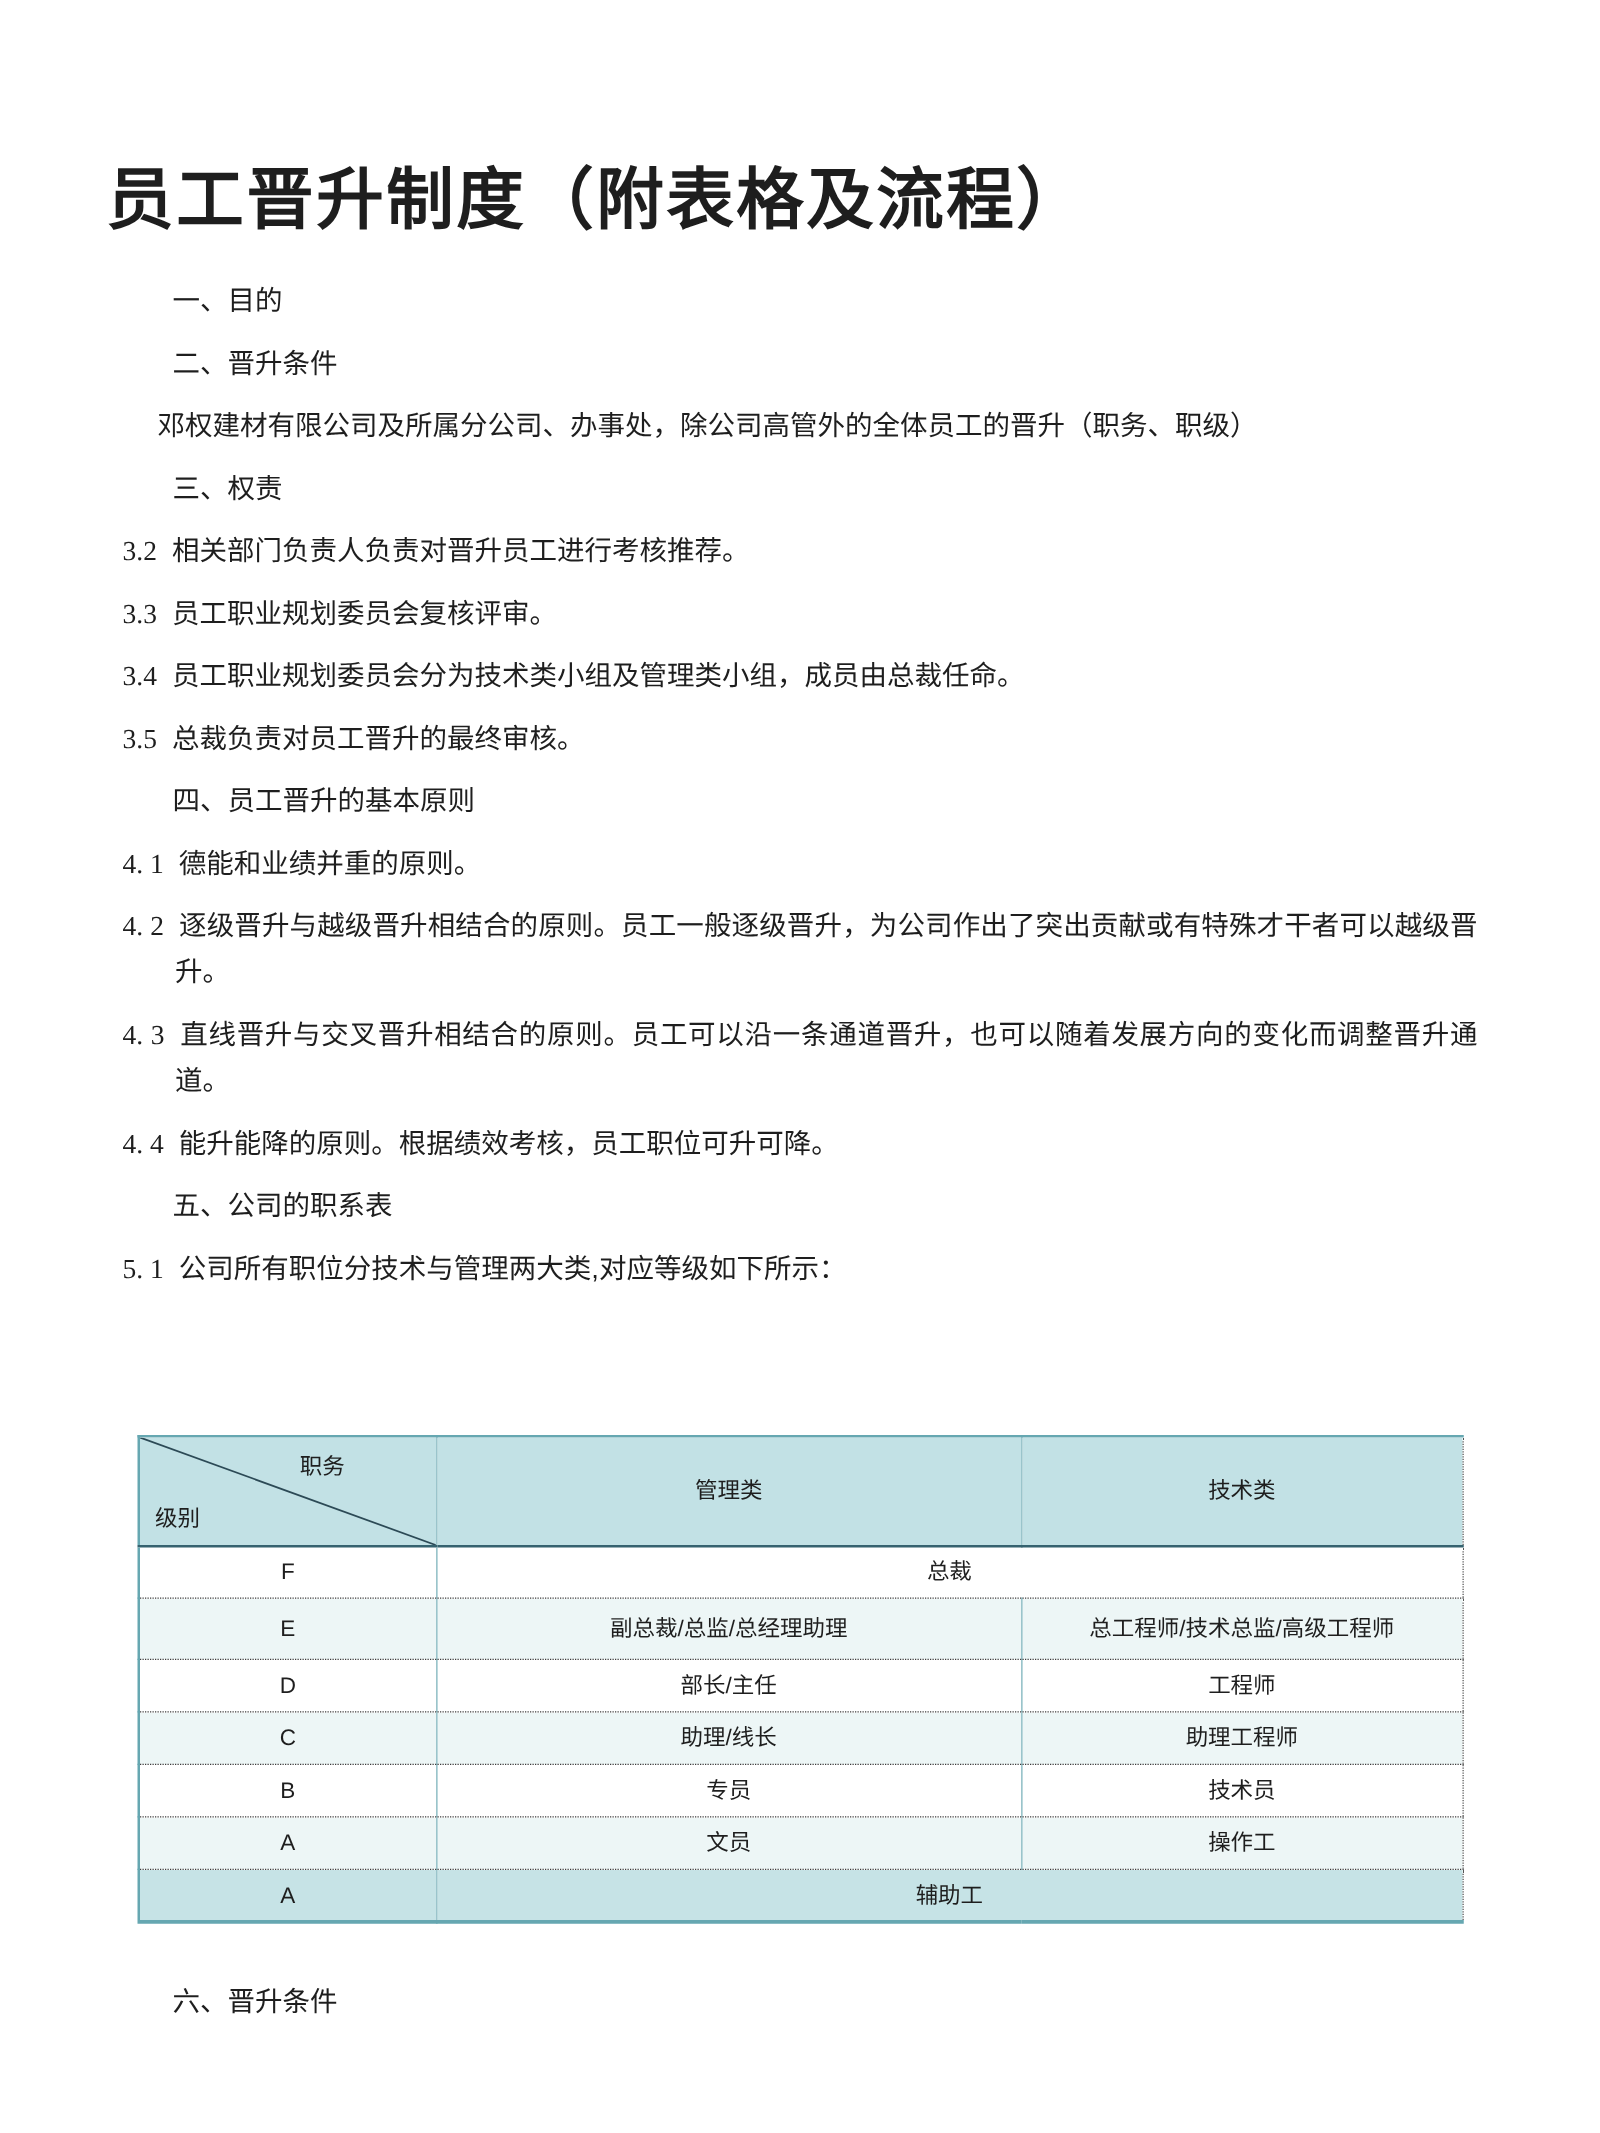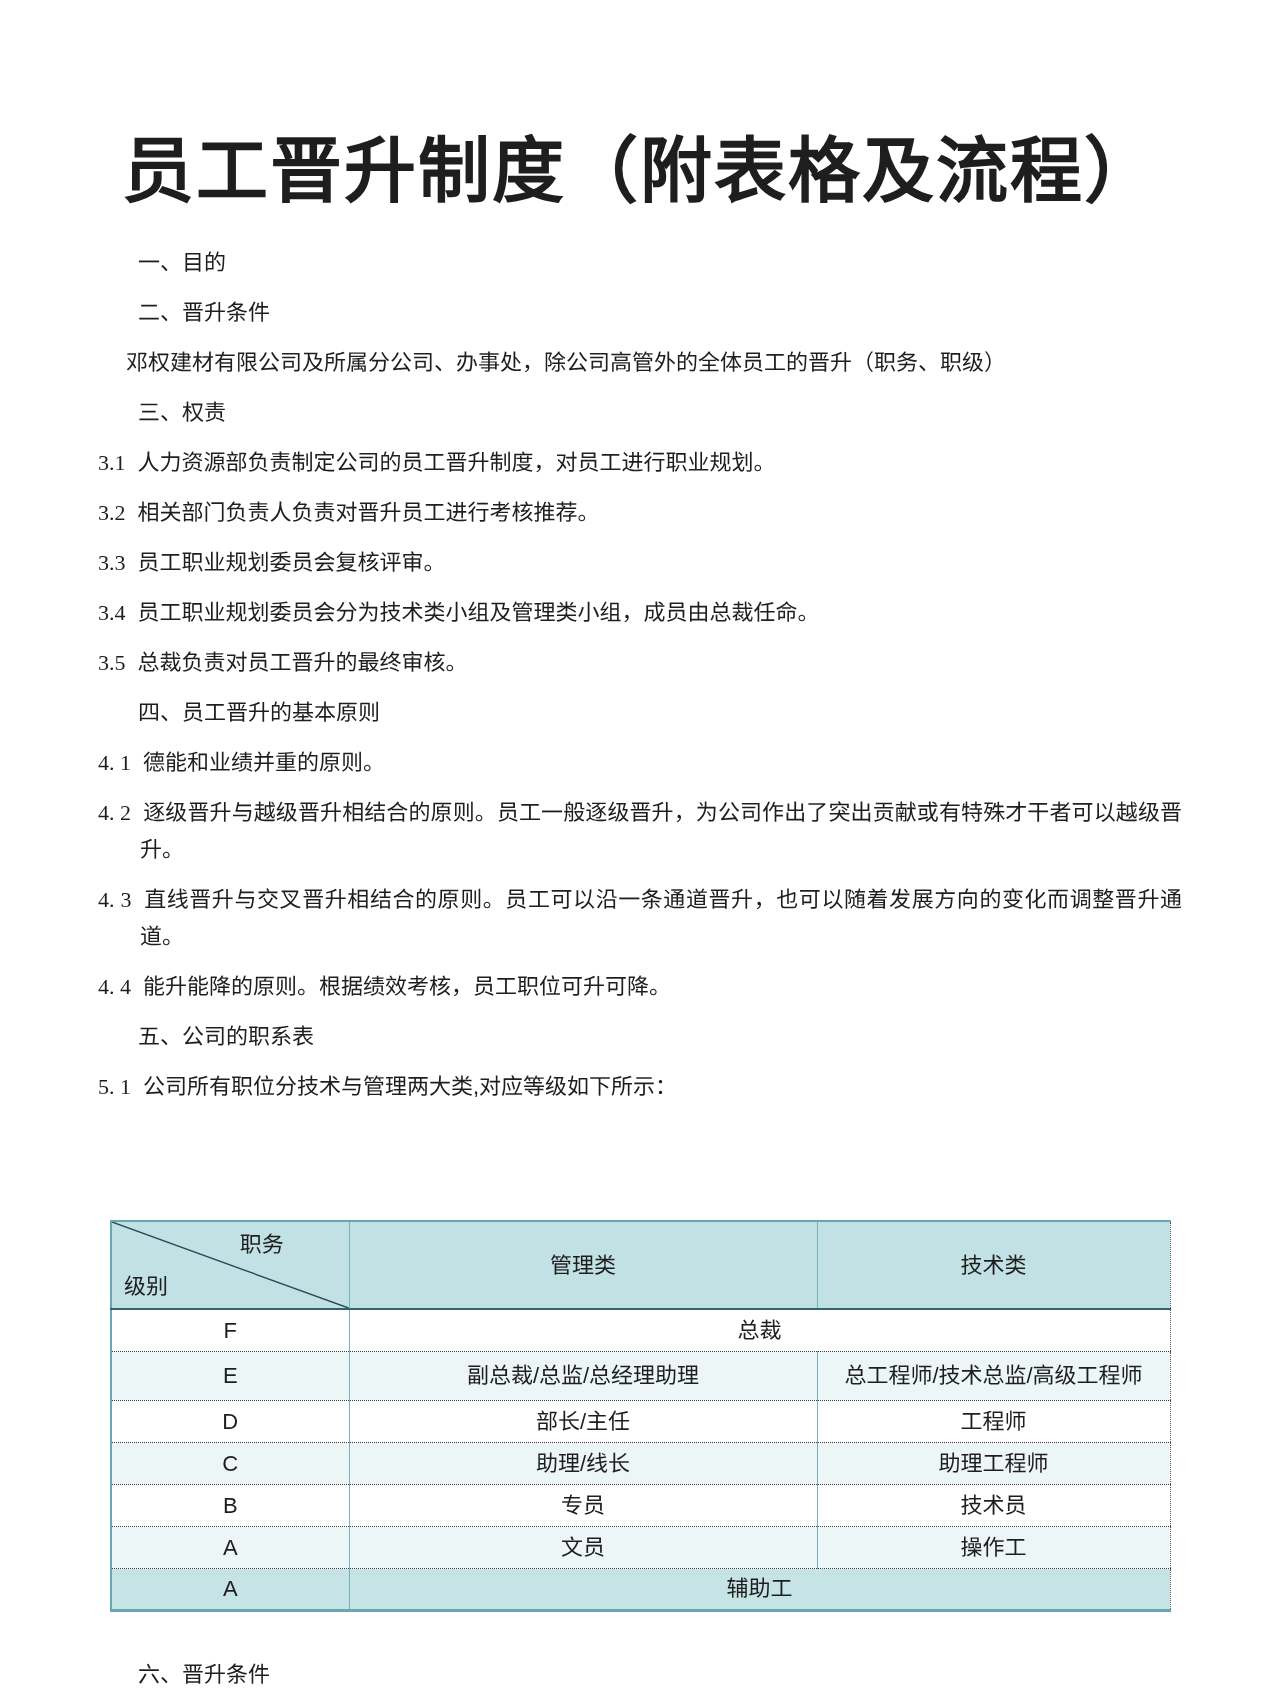--- a/index.html
+++ b/index.html
@@ -16,24 +16,23 @@
   body{
     width:1280px;height:1706px;
     background:#ffffff;
     color:var(--text);
     font-family:"Liberation Sans","DejaVu Sans",sans-serif;
     font-size:22px;line-height:37px;
     overflow:hidden;
   }
   .doc-title{
     margin:126px 85px 0;
-    text-align:center;
     font-family:"DejaVu Serif","Liberation Serif",serif;
     font-weight:bold;
-    font-size:72px;
+    font-size:54px;
     line-height:1.25;
     letter-spacing:2px;
     white-space:nowrap;
   }
   .content{
     margin:28px 85px 0;
     text-align:justify;
   }
   .content p{margin:13px;}
   .heading{padding-left:40px;}
@@ -42,21 +41,21 @@
   .item{padding-left:42px;text-indent:-42px;}
   .num{
     font-family:"Liberation Serif","DejaVu Serif",serif;
     margin-right:12px;
   }
   .table-wrap{margin:115px 85px 0 110px;}
   table.grade-table{
     width:1059px;
     border-collapse:collapse;
     table-layout:fixed;
-    font-size:22px;
+    font-size:18px;
     border-left:2px solid var(--border);
     border-top:2px solid var(--border);
     border-bottom:3px solid var(--border);
     border-right:1px dotted #555;
     padding-left:24px;
   }
   .grade-table th,.grade-table td{
     padding:0 6px;
     text-align:center;
     vertical-align:middle;
@@ -87,21 +86,20 @@
 
   <h1 class="doc-title">员工晋升制度（附表格及流程）</h1>
 
   <div class="content">
     <p class="heading">一、目的</p>
 
     <p class="heading">二、晋升条件</p>
     <p class="para-scope">邓权建材有限公司及所属分公司、办事处，除公司高管外的全体员工的晋升（职务、职级）</p>
 
     <p class="heading">三、权责</p>
-    <p class="item"><span class="num">3.1</span><span>人力资源部负责制定公司的员工晋升制度，对员工进行职业规划。</span></p>
     <p class="item"><span class="num">3.2</span><span>相关部门负责人负责对晋升员工进行考核推荐。</span></p>
     <p class="item"><span class="num">3.3</span><span>员工职业规划委员会复核评审。</span></p>
     <p class="item"><span class="num">3.4</span><span>员工职业规划委员会分为技术类小组及管理类小组，成员由总裁任命。</span></p>
     <p class="item"><span class="num">3.5</span><span>总裁负责对员工晋升的最终审核。</span></p>
 
     <p class="heading">四、员工晋升的基本原则</p>
     <p class="item"><span class="num">4. 1</span><span>德能和业绩并重的原则。</span></p>
     <p class="item"><span class="num">4. 2</span><span>逐级晋升与越级晋升相结合的原则。员工一般逐级晋升，为公司作出了突出贡献或有特殊才干者可以越级晋升。</span></p>
     <p class="item"><span class="num">4. 3</span><span>直线晋升与交叉晋升相结合的原则。员工可以沿一条通道晋升，也可以随着发展方向的变化而调整晋升通道。</span></p>
     <p class="item"><span class="num">4. 4</span><span>能升能降的原则。根据绩效考核，员工职位可升可降。</span></p>

